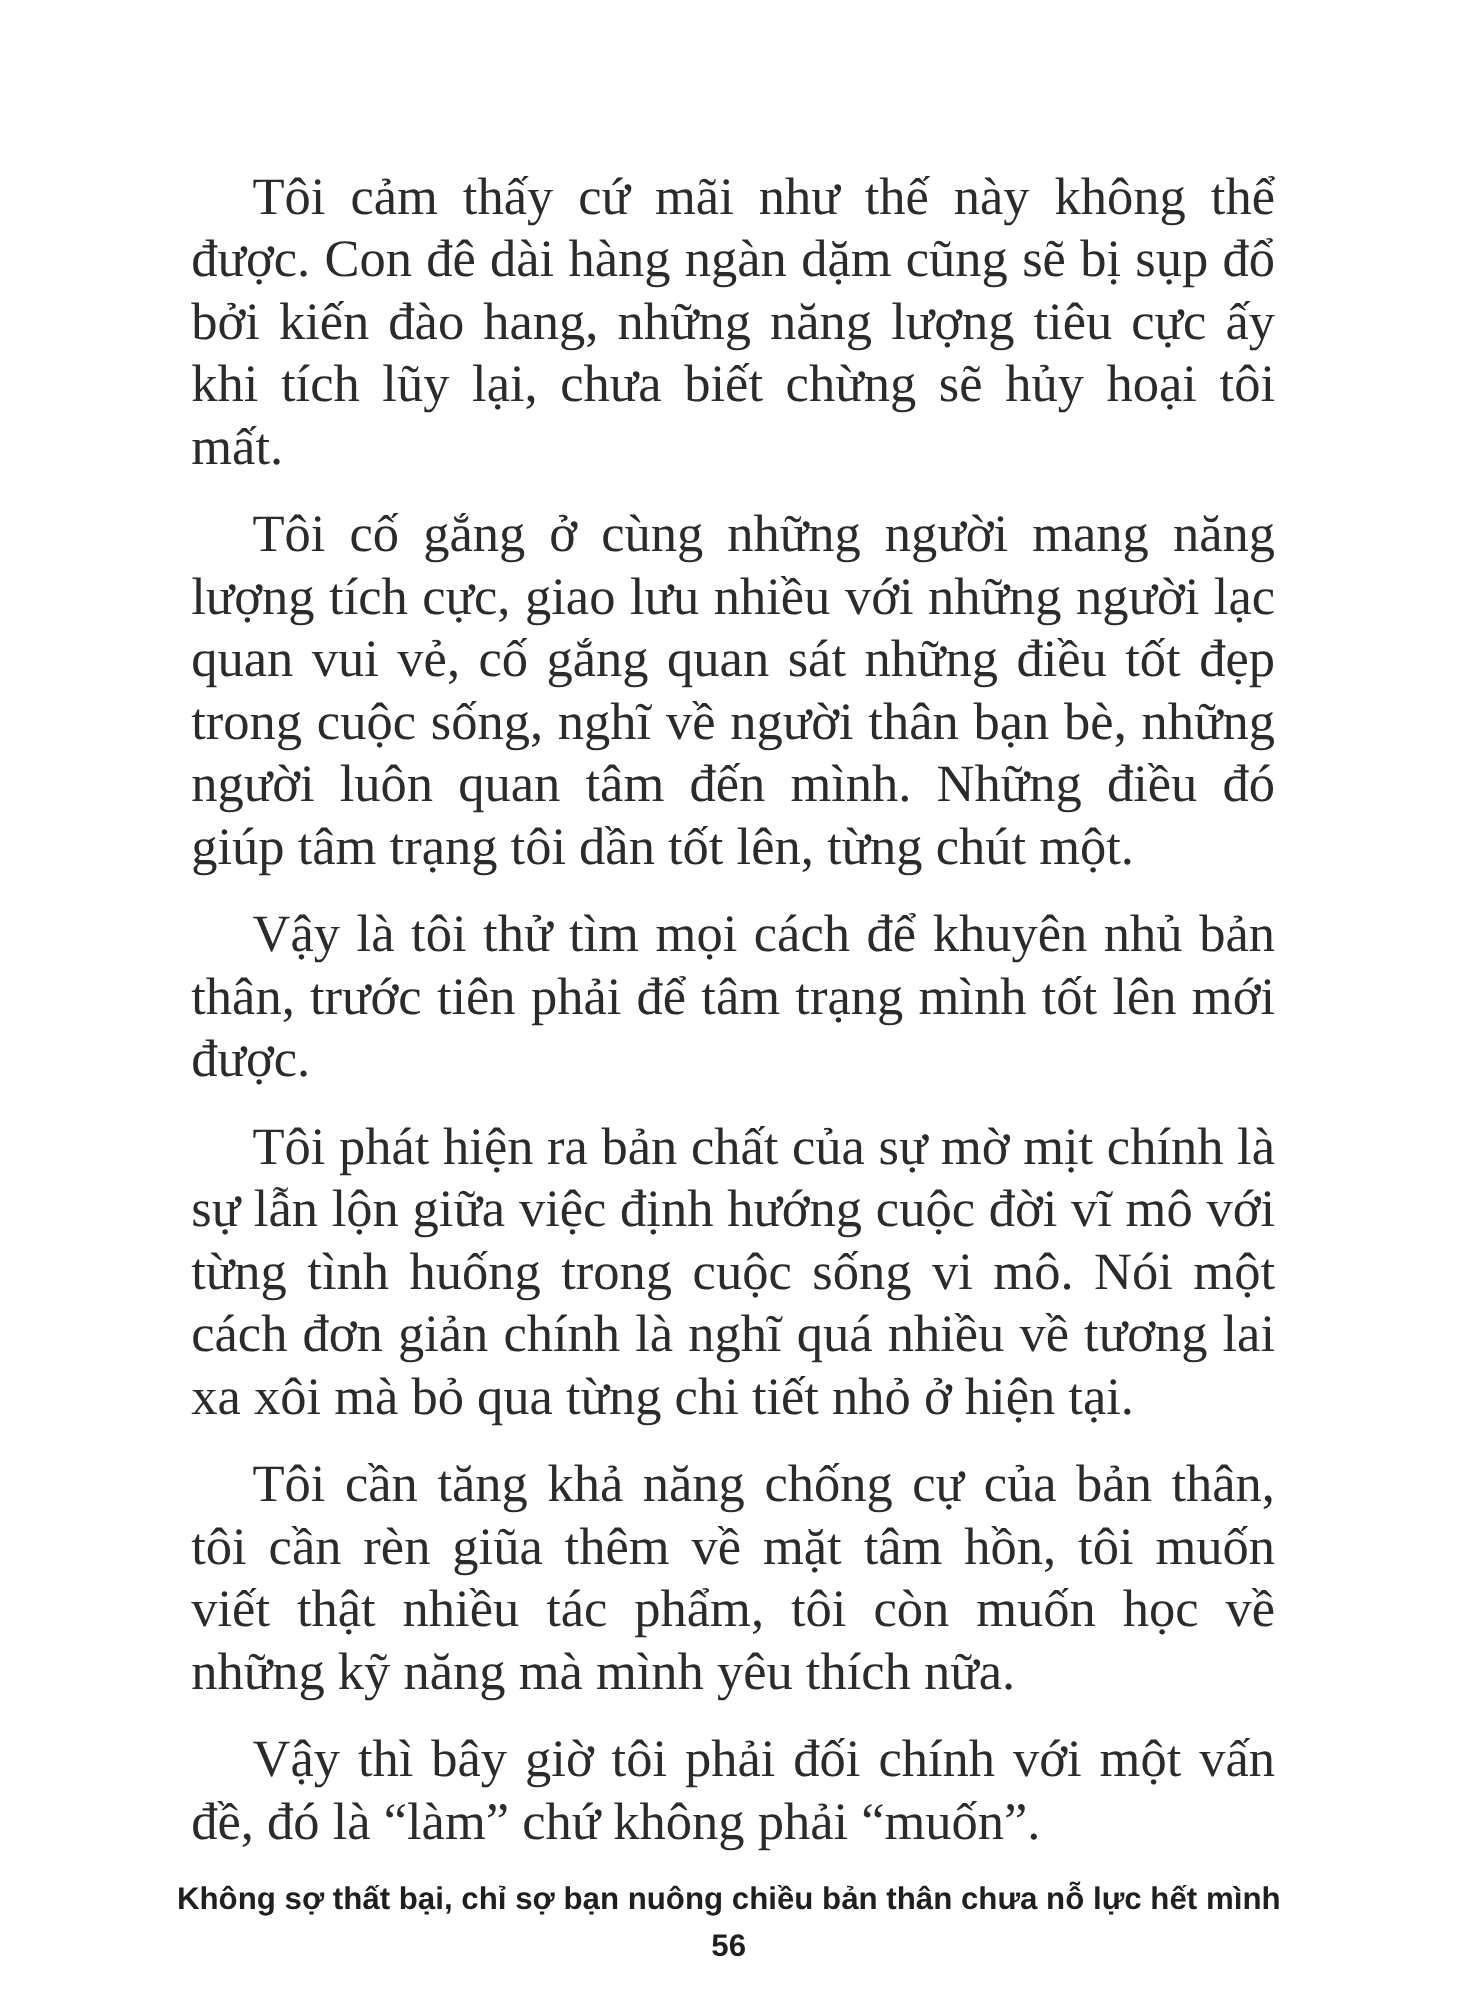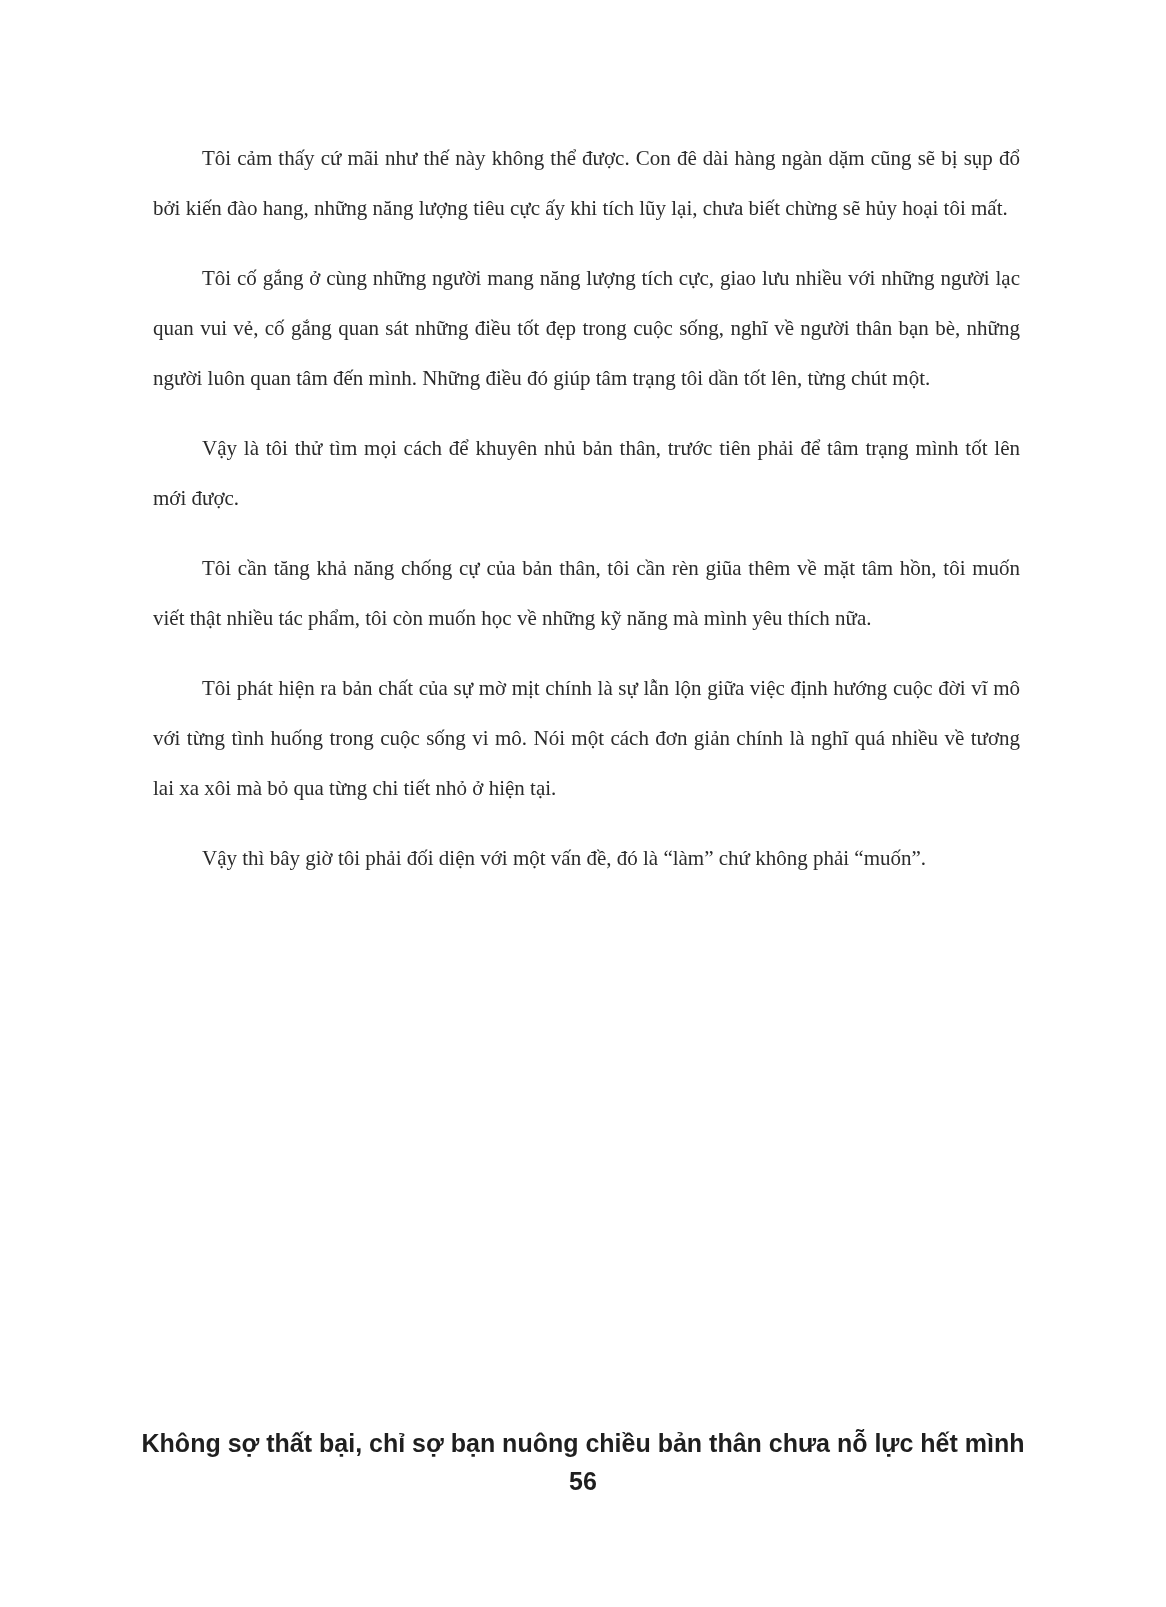--- a/index.html
+++ b/index.html
@@ -18,21 +18,21 @@
     height: 1607px;
     background: #ffffff;
     display: flex;
     flex-direction: column;
     box-sizing: border-box;
   }
   .content {
     box-sizing: border-box;
     padding: 133px 146px 0 153px;
     font-family: "Liberation Serif", "DejaVu Serif", serif;
-    font-size: 21px;
+    font-size: 42px;
     line-height: 50px;
     color: #2b2b2b;
     text-align: justify;
   }
   .content p {
     margin: 0 0 20px 0;
     text-indent: 49px;
   }
   .footer {
     margin-top: auto;
@@ -55,21 +55,21 @@
   }
 </style>
 </head>
 <body>
 
 <div class="page">
   <div class="content">
     <p>Tôi cảm thấy cứ mãi như thế này không thể được. Con đê dài hàng ngàn dặm cũng sẽ bị sụp đổ bởi kiến đào hang, những năng lượng tiêu cực ấy khi tích lũy lại, chưa biết chừng sẽ hủy hoại tôi mất.</p>
     <p>Tôi cố gắng ở cùng những người mang năng lượng tích cực, giao lưu nhiều với những người lạc quan vui vẻ, cố gắng quan sát những điều tốt đẹp trong cuộc sống, nghĩ về người thân bạn bè, những người luôn quan tâm đến mình. Những điều đó giúp tâm trạng tôi dần tốt lên, từng chút một.</p>
     <p>Vậy là tôi thử tìm mọi cách để khuyên nhủ bản thân, trước tiên phải để tâm trạng mình tốt lên mới được.</p>
+    <p>Tôi phát hiện ra bản chất của sự mờ mịt chính là sự lẫn lộn giữa việc định hướng cuộc đời vĩ mô với từng tình huống trong cuộc sống vi mô. Nói một cách đơn giản chính là nghĩ quá nhiều về tương lai xa xôi mà bỏ qua từng chi tiết nhỏ ở hiện tại.</p>
     <p>Tôi cần tăng khả năng chống cự của bản thân, tôi cần rèn giũa thêm về mặt tâm hồn, tôi muốn viết thật nhiều tác phẩm, tôi còn muốn học về những kỹ năng mà mình yêu thích nữa.</p>
-    <p>Tôi phát hiện ra bản chất của sự mờ mịt chính là sự lẫn lộn giữa việc định hướng cuộc đời vĩ mô với từng tình huống trong cuộc sống vi mô. Nói một cách đơn giản chính là nghĩ quá nhiều về tương lai xa xôi mà bỏ qua từng chi tiết nhỏ ở hiện tại.</p>
-    <p>Vậy thì bây giờ tôi phải đối diện với một vấn đề, đó là “làm” chứ không phải “muốn”.</p>
+    <p>Vậy thì bây giờ tôi phải đối chính với một vấn đề, đó là “làm” chứ không phải “muốn”.</p>
   </div>
   <div class="footer">
     <p class="tagline">Không sợ thất bại, chỉ sợ bạn nuông chiều bản thân chưa nỗ lực hết mình</p>
     <p class="page-number">56</p>
   </div>
 </div>
 
 </body></html>

